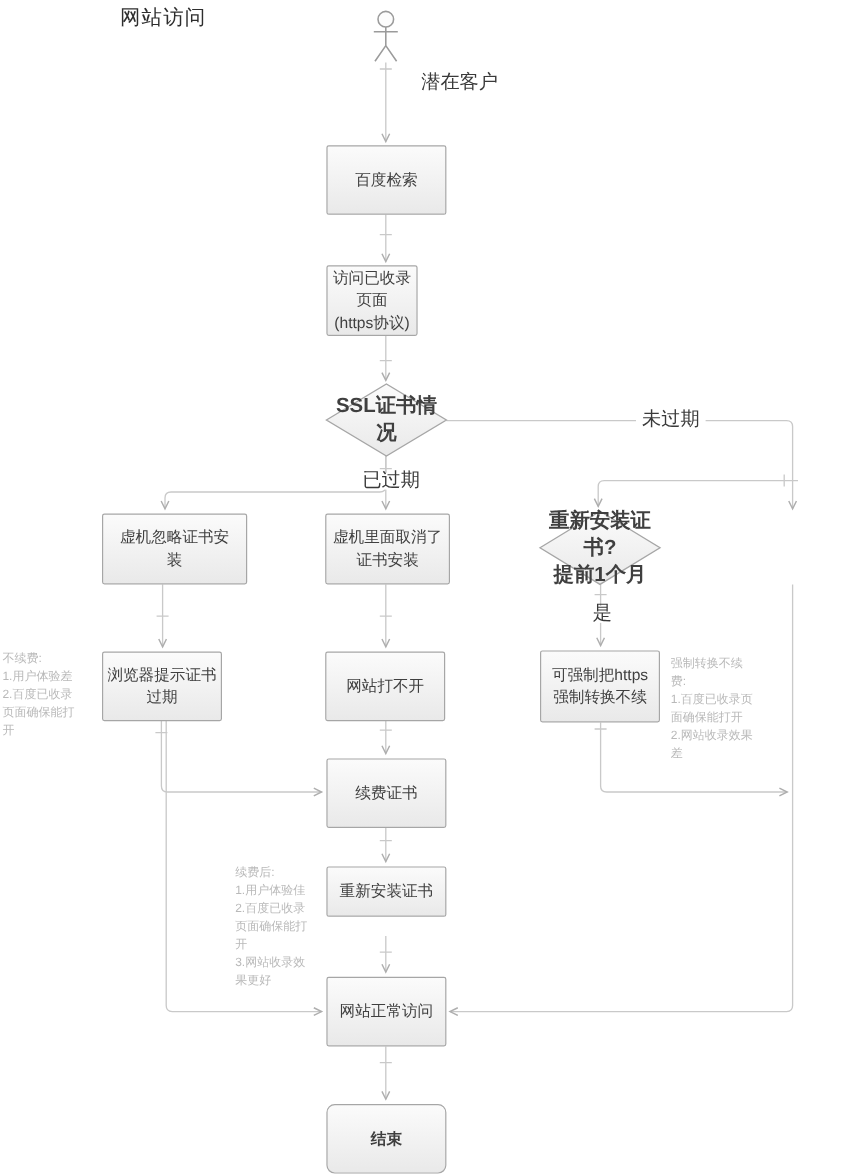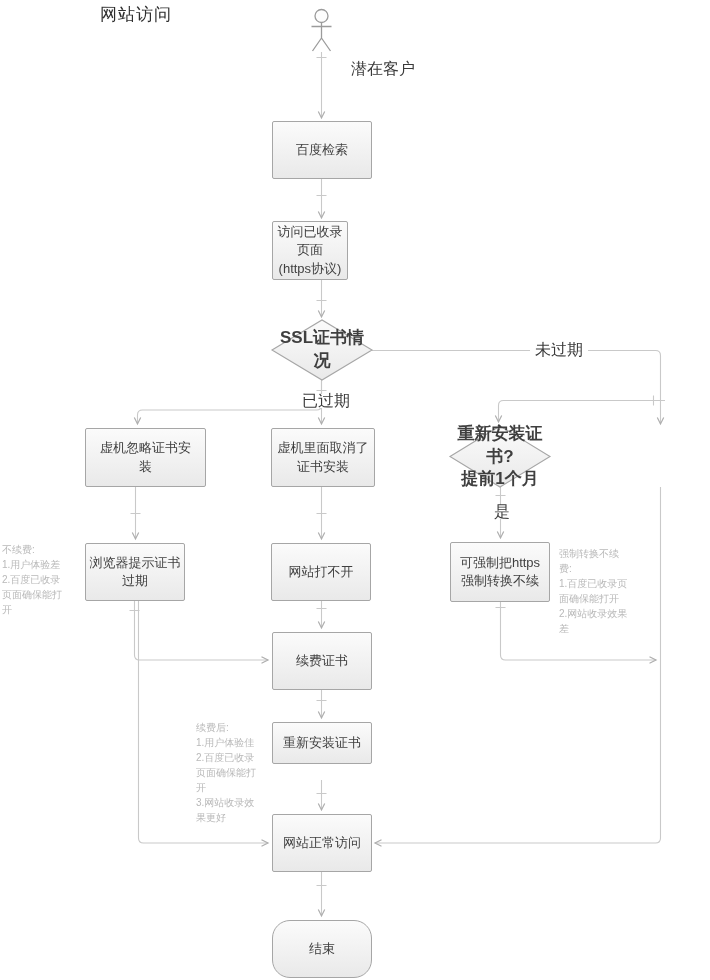--- a/index.html
+++ b/index.html
@@ -19,21 +19,21 @@
   .shape{stroke:var(--node_border);stroke-width:1.1;fill:url(#nodegrad);}
   .stop-top{stop-color:var(--node_fill_top);}
   .stop-bottom{stop-color:var(--node_fill_bottom);}
   .proc,.dtext{
     position:absolute;z-index:2;display:flex;align-items:center;justify-content:center;
     text-align:center;color:var(--node_text);font-size:13px;line-height:1.42;
     white-space:pre-line;box-sizing:border-box;
   }
   .proc{background:linear-gradient(var(--node_fill_top),var(--node_fill_bottom));
     border:1px solid var(--node_border);border-radius:2px;align-items:center;}
-  .proc.end{border-radius:18px;}
+  .proc.end{border-radius:7px;font-weight:bold;}
   .dtext{font-size:17px;line-height:1.35;background:none;border:none;font-weight:bold;}
   .elabel{position:absolute;z-index:3;font-size:16px;line-height:14px;color:var(--label_text);
     background:var(--background);padding:0 5px;white-space:nowrap;}
   .note{position:absolute;z-index:2;font-size:10px;line-height:15px;color:var(--note_text);white-space:pre-line;}
   .title{position:absolute;z-index:2;left:100px;top:3px;font-size:17px;color:#2e2e2e;letter-spacing:1px;}
 </style>
 </head>
 <body>
 
 <div class="canvas">

